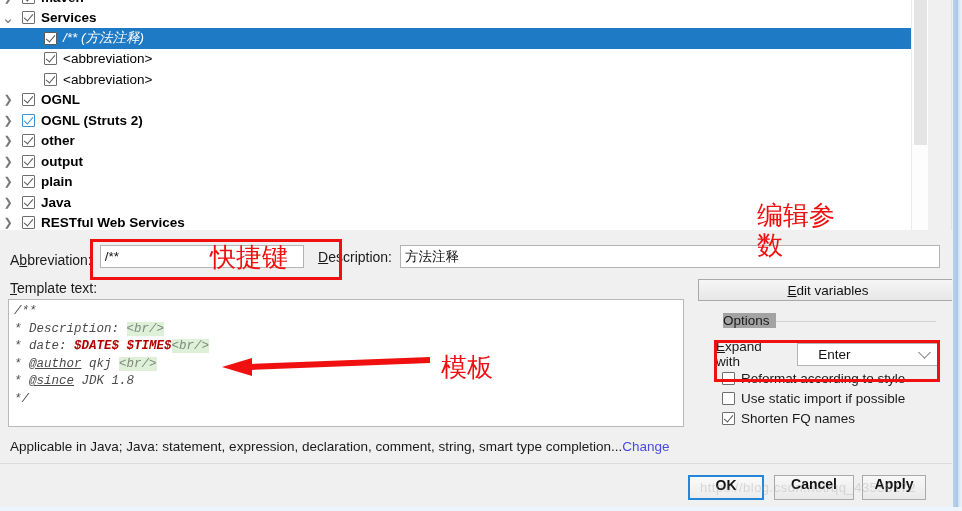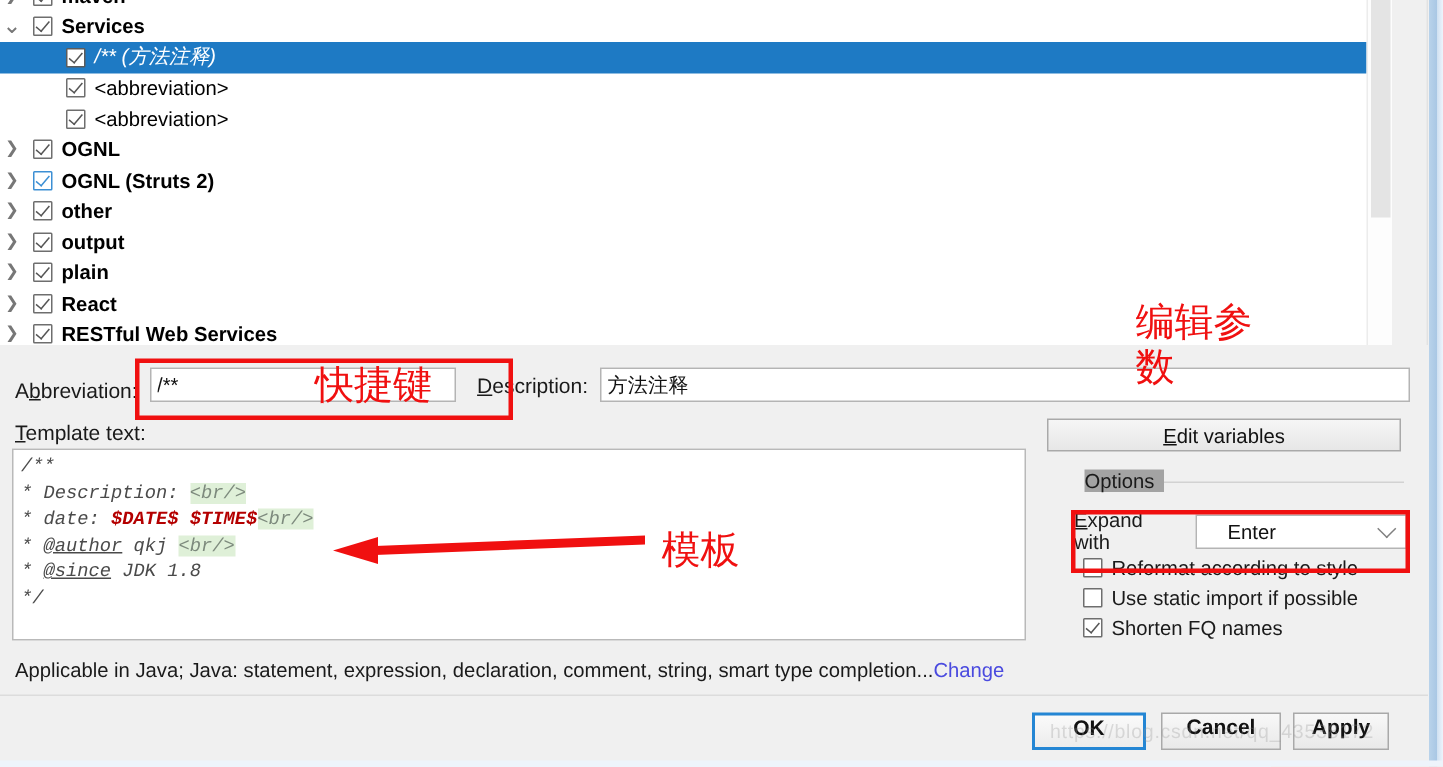--- a/index.html
+++ b/index.html
@@ -144,21 +144,21 @@
     color: #4a4a4a;
     white-space: pre;
   }
   .code .tag { background: #dff0d8; color: #7d8a7d; }
   .code .var { color: #b40000; font-weight: bold; font-style: italic; }
   .code .ul { text-decoration: underline; }
 
   
   .editvars-btn {
     position: absolute; left: 698px; top: 48px;
-    width: 236px; height: 22px;
+    width: 260px; height: 22px;
     background: linear-gradient(to bottom,#f6f6f6,#e7e7e7);
     border: 1px solid #a9a9a9;
     font-size: 13.5px; color: #111;
     display: flex; align-items: center; justify-content: center;
     cursor: default;
   }
   .options-group {
     position: absolute; left: 694px; top: 90px;
     width: 244px; height: 110px;
   }
@@ -341,21 +341,21 @@
         <div class="tree-row">
           <span class="tw">❯</span>
           <span style="width: 6px; min-width: 6px;"></span>
           <span class="cb on"></span>
           <span class="lbl-bold ">plain</span>
         </div>
         <div class="tree-row">
           <span class="tw">❯</span>
           <span style="width: 6px; min-width: 6px;"></span>
           <span class="cb on"></span>
-          <span class="lbl-bold ">React</span>
+          <span class="lbl-bold ">Java</span>
         </div>
         <div class="tree-row">
           <span class="tw">❯</span>
           <span style="width: 6px; min-width: 6px;"></span>
           <span class="cb on"></span>
           <span class="lbl-bold ">RESTful Web Services</span>
         </div>
       </div>
     <div class="tree-sb">
       <div class="thumb"></div>

